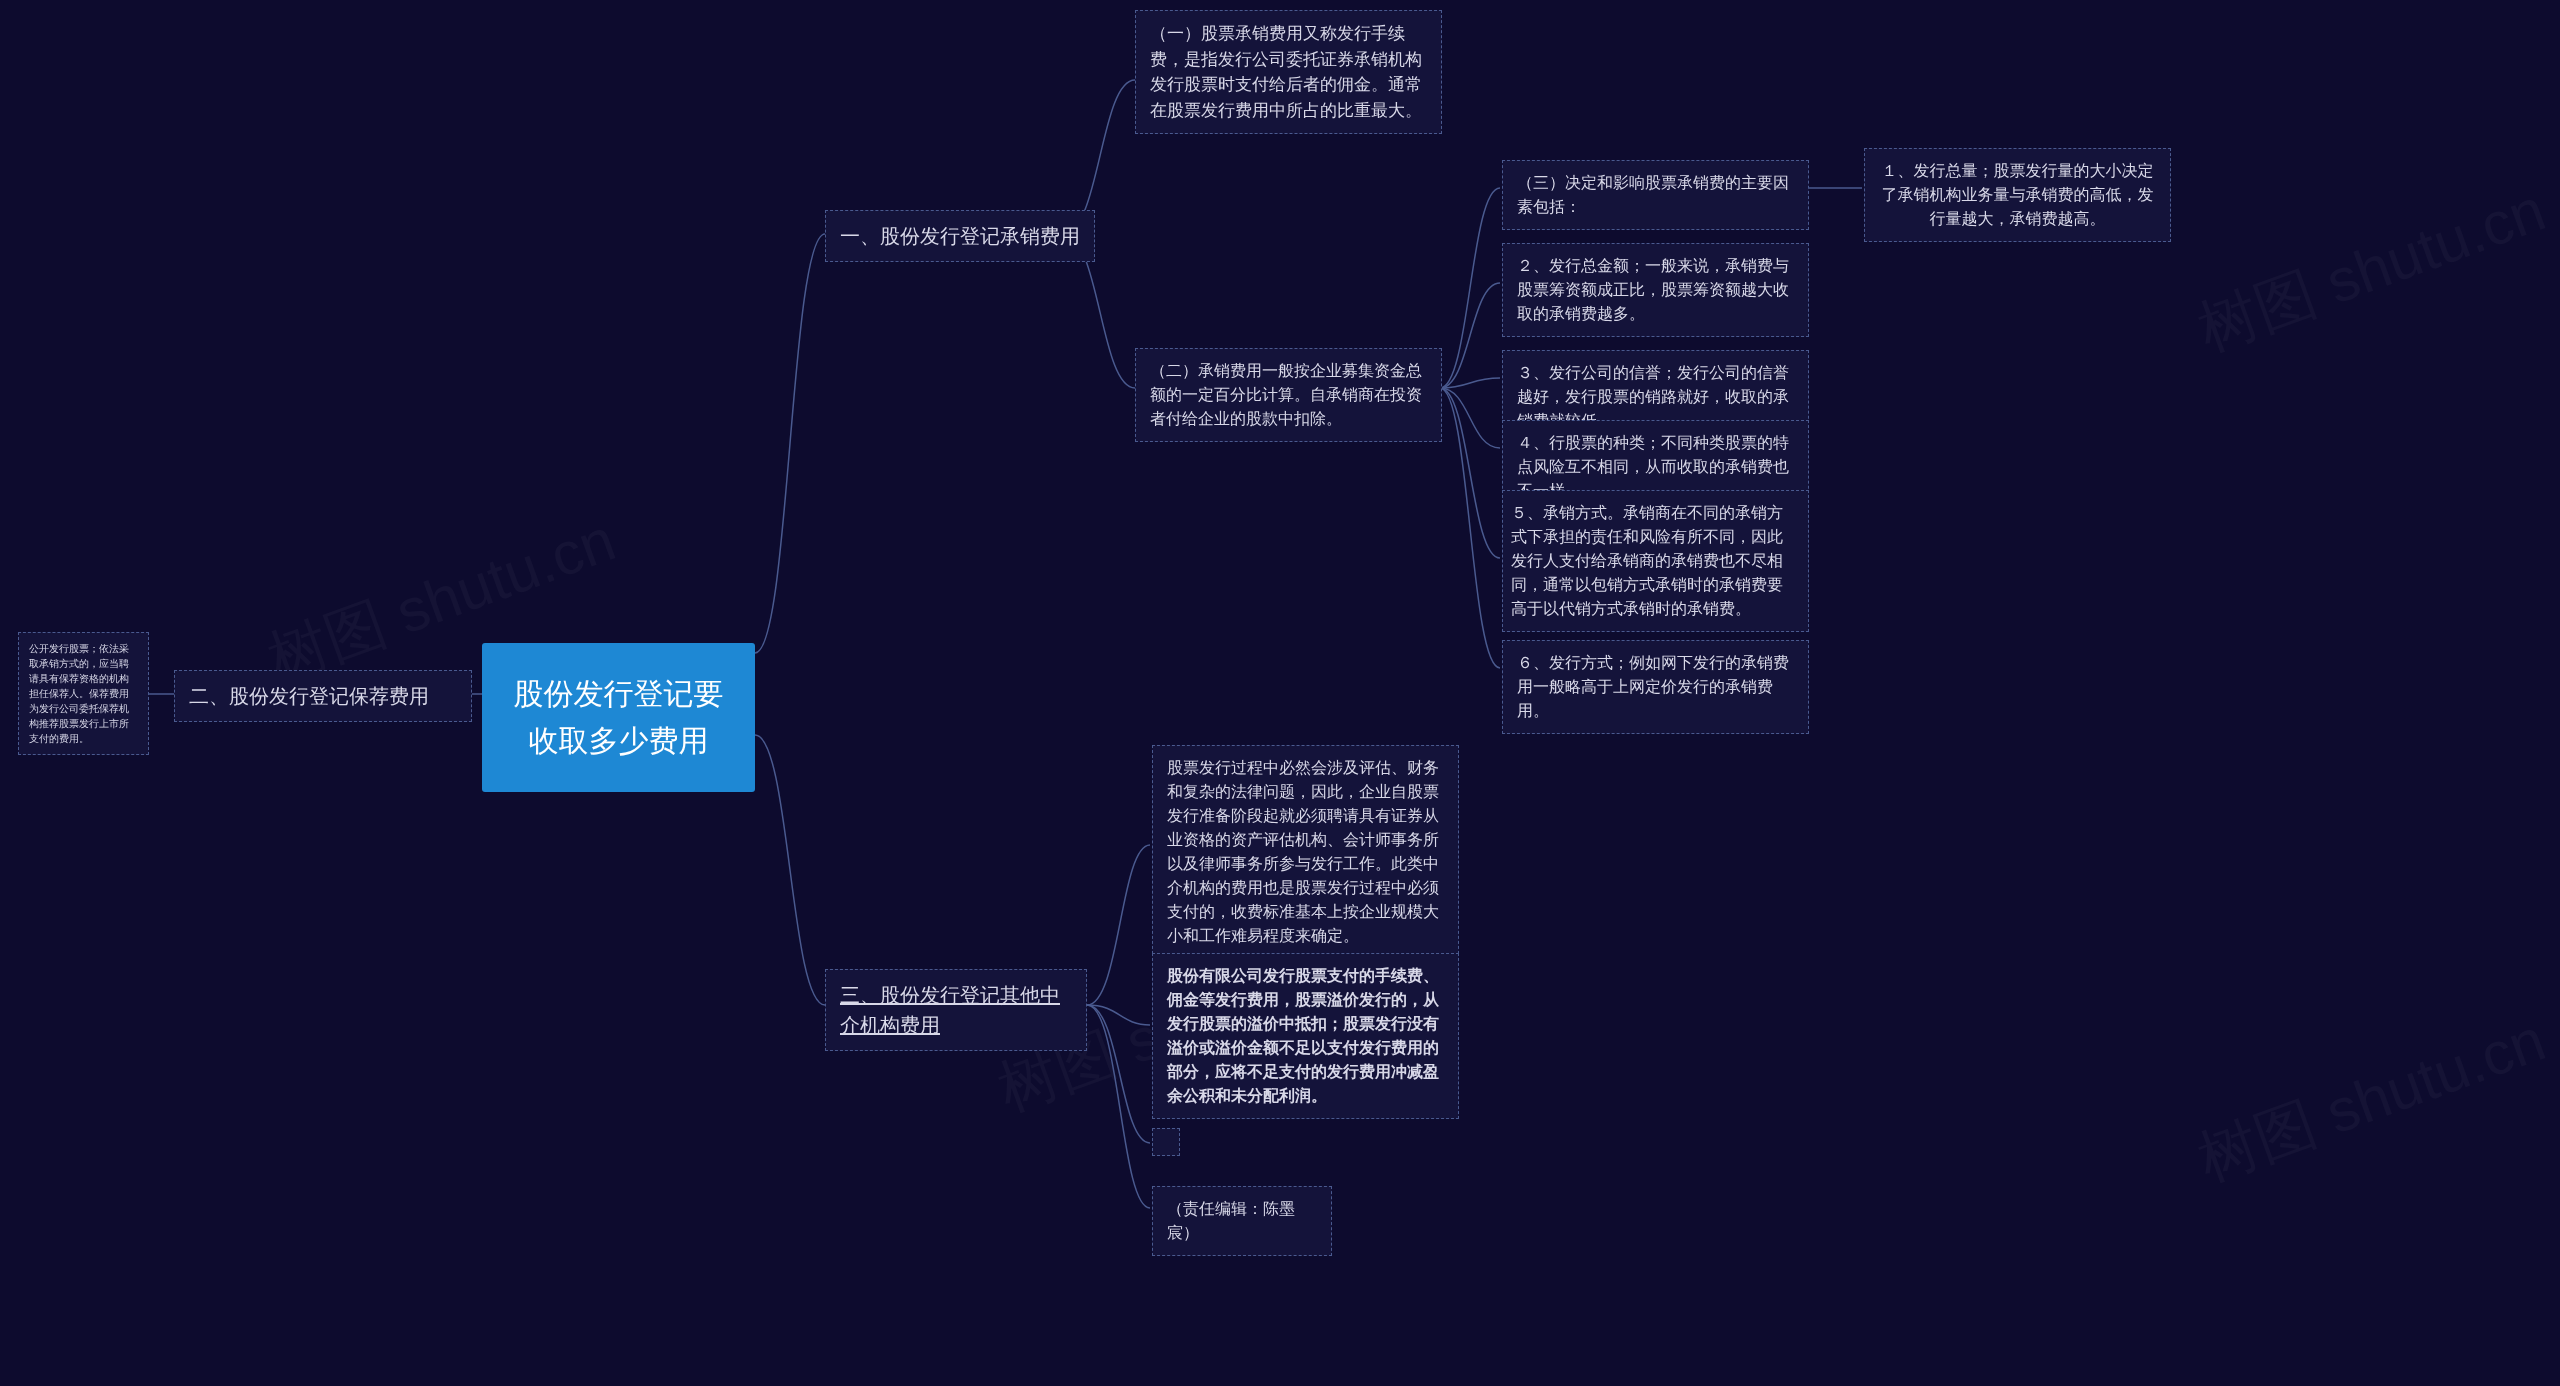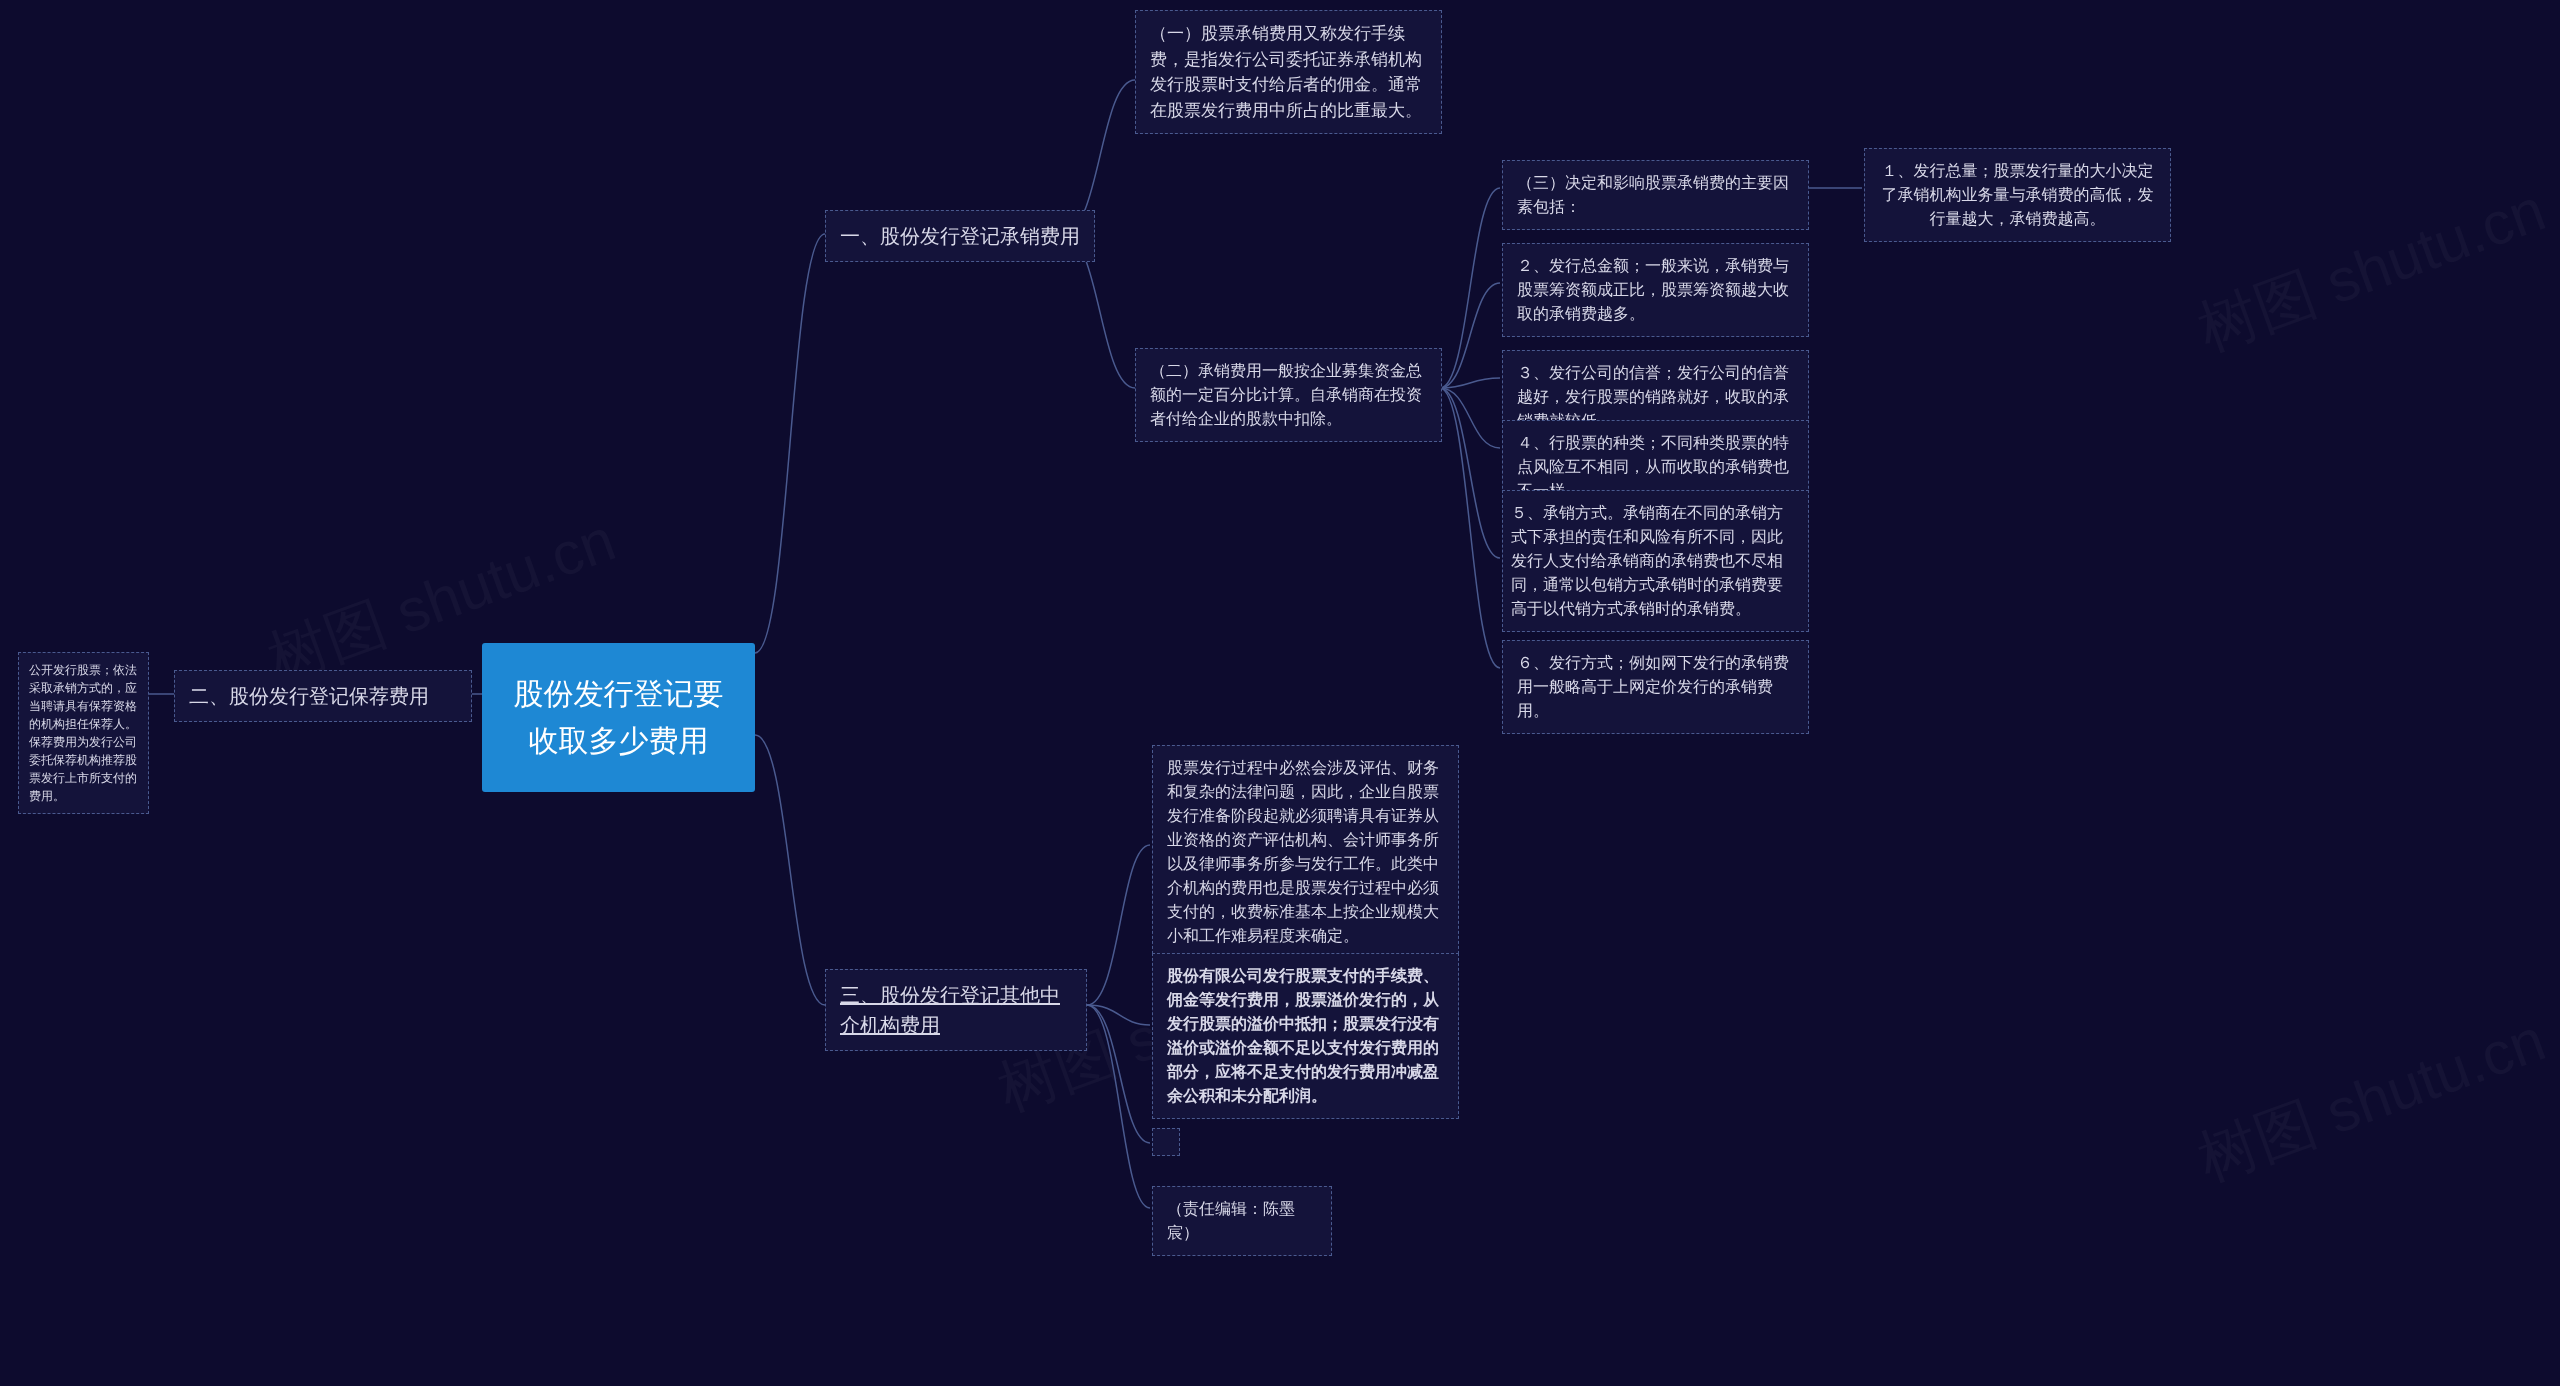--- a/index.html
+++ b/index.html
@@ -92,21 +92,21 @@
   <path d="M 1087 1005 C 1120 1005, 1120 1025, 1150 1025"></path>
 
   <path d="M 1087 1005 C 1120 1005, 1120 1143, 1150 1143"></path>
 
   <path d="M 1087 1005 C 1120 1005, 1120 1208, 1150 1208"></path>
 </svg>
 
 <div class="node center" style="left:482px; top:643px; width:273px;">股份发行登记要收取多少费用</div>
 
 <div class="node" style="left:174px; top:670px; width:298px;">二、股份发行登记保荐费用</div>
-<div class="node" style="left:18px; top:652px; width:131px; font-size:12px; line-height:1.5; padding:8px 10px;">公开发行股票；依法采取承销方式的，应当聘请具有保荐资格的机构担任保荐人。保荐费用为发行公司委托保荐机构推荐股票发行上市所支付的费用。</div>
+<div class="node" style="left:18px; top:632px; width:131px; font-size:10px; line-height:1.5; padding:8px 10px;">公开发行股票；依法采取承销方式的，应当聘请具有保荐资格的机构担任保荐人。保荐费用为发行公司委托保荐机构推荐股票发行上市所支付的费用。</div>
 
 <div class="node" style="left:825px; top:210px; width:270px;">一、股份发行登记承销费用</div>
 
 <div class="node" style="left:1135px; top:10px; width:307px; font-size:17px;">（一）股票承销费用又称发行手续费，是指发行公司委托证券承销机构发行股票时支付给后者的佣金。通常在股票发行费用中所占的比重最大。</div>
 
 <div class="node" style="left:1135px; top:348px; width:307px; font-size:16px;">（二）承销费用一般按企业募集资金总额的一定百分比计算。自承销商在投资者付给企业的股款中扣除。</div>
 
 <div class="node" style="left:1502px; top:160px; width:307px; font-size:16px;">（三）决定和影响股票承销费的主要因素包括：</div>
 
 <div class="node" style="left:1864px; top:148px; width:307px; font-size:16px;text-align:center;">１、发行总量；股票发行量的大小决定了承销机构业务量与承销费的高低，发行量越大，承销费越高。</div>

